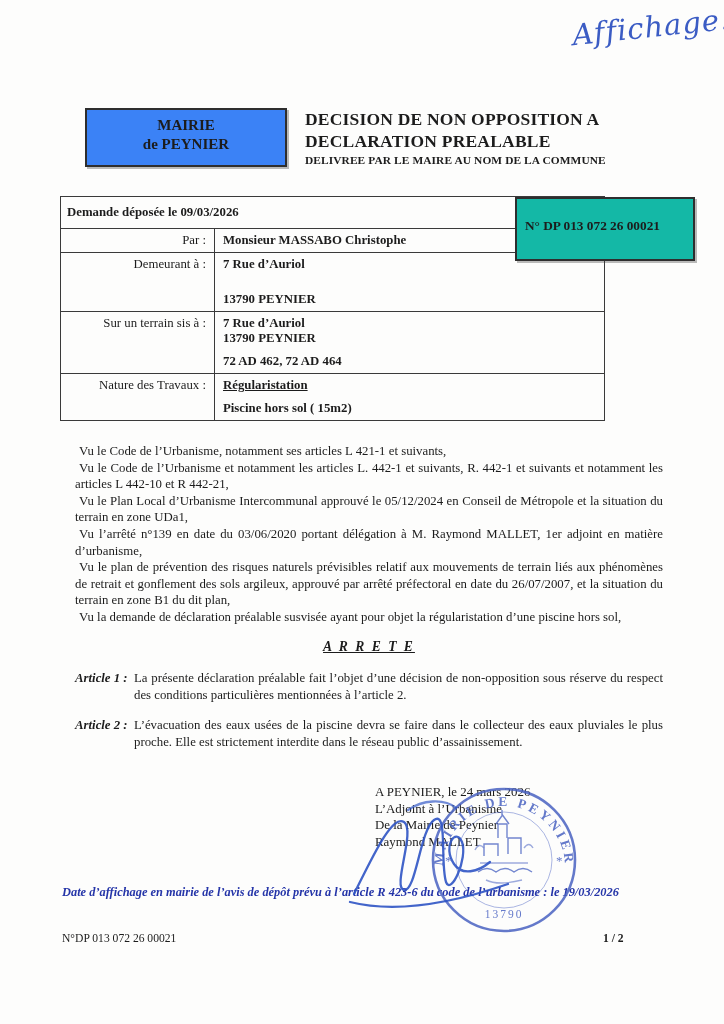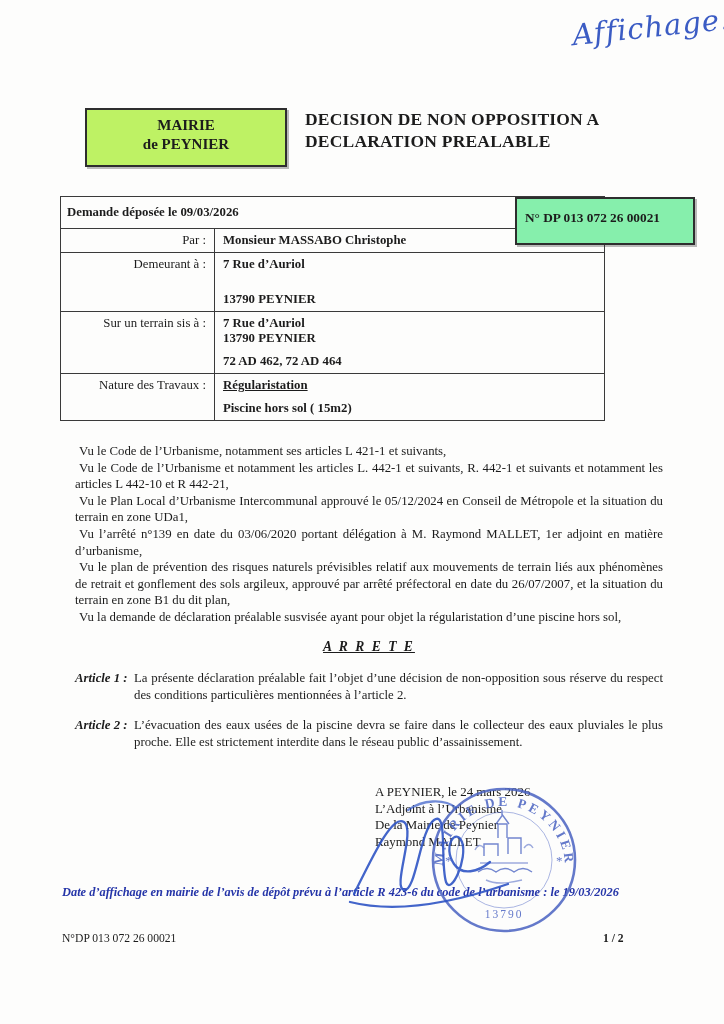--- a/index.html
+++ b/index.html
@@ -19,21 +19,21 @@
     font-style:italic;
     font-size:29px;
     color:#3b5cc4;
     transform:rotate(-6deg);
     letter-spacing:1px;
   }
   
   .mairie-box{
     position:absolute;left:85px;top:108px;
     width:198px;height:49px;
-    background:#bef264;
+    background:#3b82f6;
     border:2px solid #2e2e2e;
     text-align:center;
     font-weight:bold;font-size:15px;line-height:19px;
     padding-top:6px;
     box-shadow:2px 2px 0 rgba(60,60,60,.35);
   }
   .title-block{position:absolute;left:305px;top:108px;width:400px;}
   .title-line{font-weight:bold;font-size:17.5px;line-height:22px;letter-spacing:.2px;}
   .subtitle-line{font-weight:bold;font-size:11.4px;margin-top:2px;letter-spacing:.1px;}
   
@@ -50,24 +50,24 @@
   }
   .info-table .lbl{width:137px;text-align:right;font-weight:normal;}
   .info-table .val{font-weight:bold;}
   .row-deposit td{font-weight:bold;padding:8px 6px;}
   .gap-line{height:20px;}
   .centered-val{font-weight:bold;}
   .underlined{text-decoration:underline;}
   .dp-number-box{
     position:absolute;left:515px;top:197px;
     width:160px;height:22px;
-    background:#86efac;
+    background:#14b8a6;
     border:2px solid #2e2e2e;
     font-weight:bold;font-size:13.3px;
-    padding:11px 8px;
+    padding:19px 8px;
     white-space:nowrap;
     box-shadow:2px 2px 0 rgba(60,60,60,.35);
   }
   
   .body-text{position:absolute;left:75px;top:443px;width:588px;font-size:12.8px;line-height:16.6px;}
   .maire-heading{font-weight:bold;font-size:13.6px;margin:0 0 16px 3px;}
   p.vu{margin:0;text-align:justify;text-indent:4px;}
   .arrete-heading{
     text-align:center;font-weight:bold;font-style:italic;
     font-size:13.6px;letter-spacing:2px;
@@ -102,20 +102,21 @@
   <div class="handwriting">Affichage.</div>
 
   <div class="mairie-box">
     <div>MAIRIE</div>
     <div>de PEYNIER</div>
   </div>
 
   <div class="title-block">
     <div class="title-line">DECISION DE NON OPPOSITION A</div>
     <div class="title-line">DECLARATION PREALABLE</div>
+    <div class="subtitle-line">DELIVREE PAR LE MAIRE AU NOM DE LA COMMUNE</div>
   </div>
 
   <table class="info-table">
     <tbody>
       <tr class="row-deposit">
         <td colspan="2">Demande déposée le 09/03/2026</td>
       </tr>
       <tr>
         <td class="lbl">Par :</td>
         <td class="val">Monsieur MASSABO Christophe</td>

